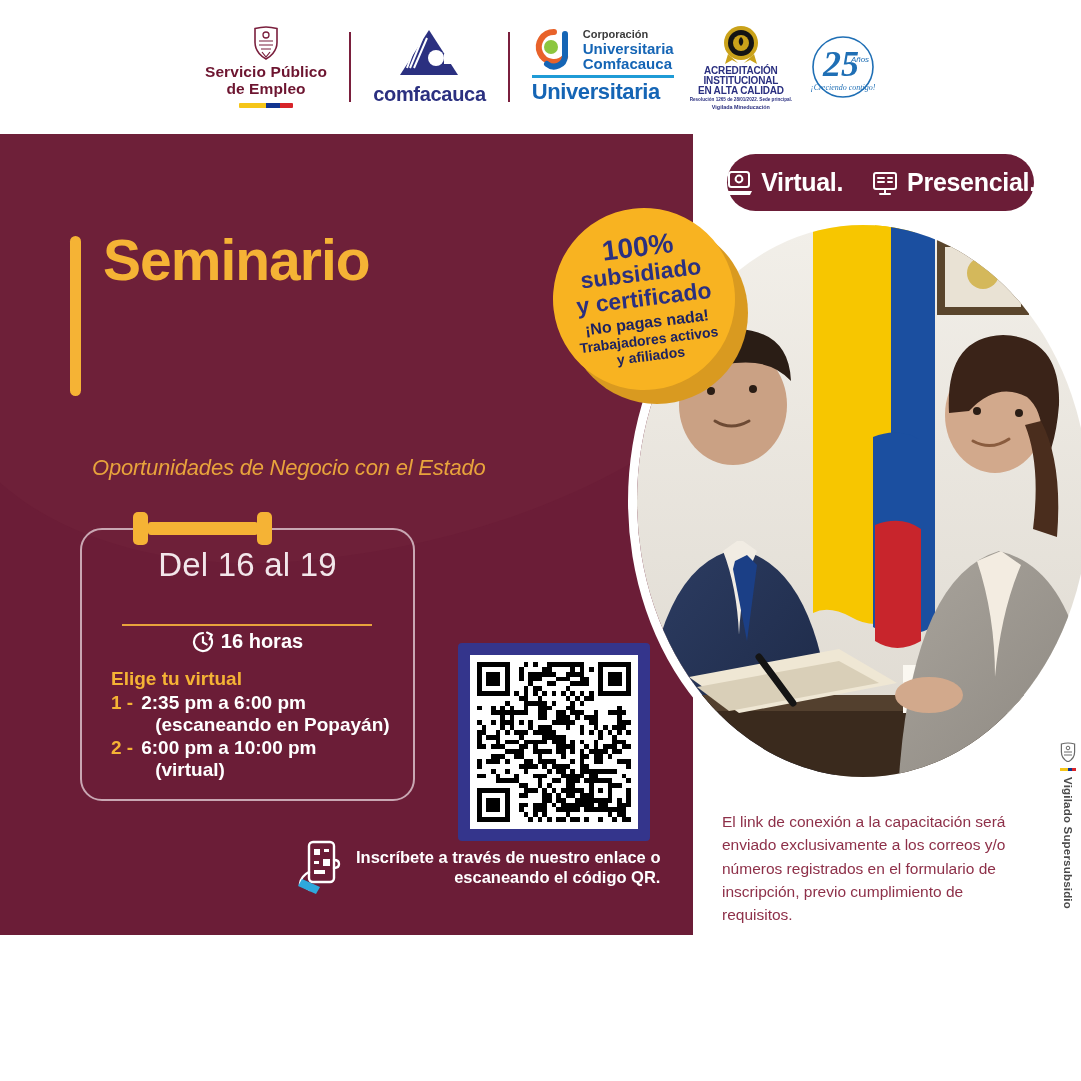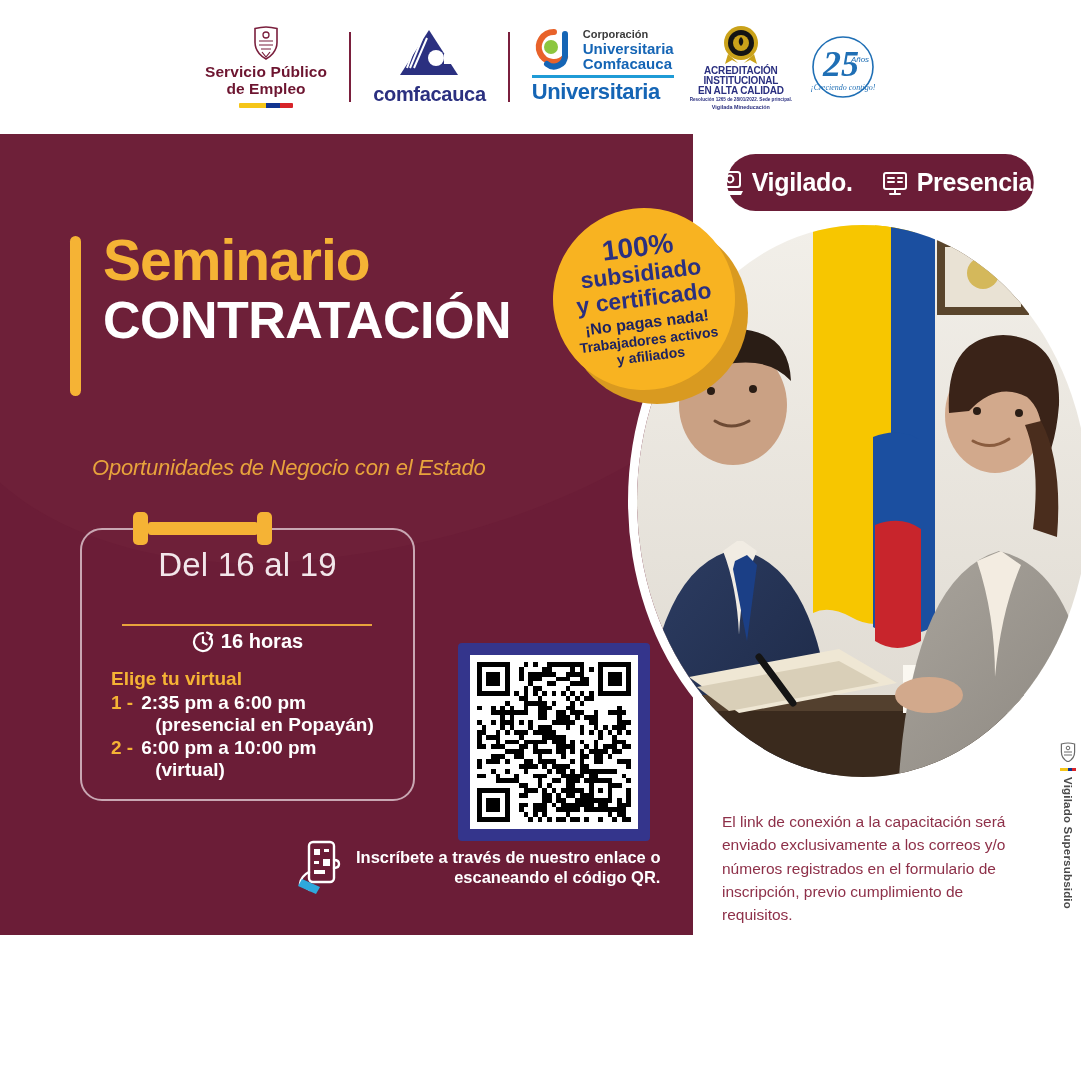--- a/index.html
+++ b/index.html
@@ -263,21 +263,20 @@
   <div class="panel-white"></div>
 
   <div class="panel">
     <div class="swoosh"></div>
   </div>
 
   <div class="title-wrap">
     <div class="title-bar"></div>
     <div>
       <div class="t-sem">Seminario</div>
-      <div class="t-main">CONTRATACIÓN</div>
     </div>
   </div>
   <div class="subtitle">Oportunidades de Negocio con el Estado</div>
 
   <div class="photo-ring">
     <div class="photo">
       <svg width="452" height="552" viewBox="0 0 452 552" preserveAspectRatio="xMidYMid slice">
         <defs>
           <linearGradient id="wallg" x1="0" y1="0" x2="0" y2="1">
             <stop offset="0" stop-color="#f2efe9"></stop>
@@ -336,21 +335,21 @@
     </div>
   </div>
 
   <div class="pill">
     <div class="seg">
       <svg width="28" height="26" viewBox="0 0 28 26">
         <rect x="4" y="2" width="20" height="15" rx="2.5" fill="none" stroke="#ffffff" stroke-width="2"></rect>
         <circle cx="14" cy="9" r="3.4" fill="none" stroke="#ffffff" stroke-width="2"></circle>
         <path d="M1 21h26l-2 4H3z" fill="#ffffff"></path>
       </svg>
-      <span>Vigilado.</span>
+      <span>Virtual.</span>
     </div>
     <div class="bar"></div>
     <div class="seg">
       <svg width="28" height="26" viewBox="0 0 28 26">
         <rect x="3" y="3" width="22" height="16" rx="2" fill="none" stroke="#ffffff" stroke-width="2"></rect>
         <path d="M7 8h6M7 12h6M17 8h4M17 12h4" stroke="#ffffff" stroke-width="2" stroke-linecap="round"></path>
         <path d="M14 19v5M9 24h10" stroke="#ffffff" stroke-width="2" stroke-linecap="round"></path>
       </svg>
       <span>Presencial.</span>
     </div>
@@ -383,21 +382,21 @@
       <path d="M11 6v5.4l3.6 2" fill="none" stroke="#ffffff" stroke-width="2.2" stroke-linecap="round"></path>
     </svg>
     <span>16 horas</span>
   </div>
   <div class="dt-choose">Elige tu virtual</div>
 
   <div class="opt o1">
     <span class="num">1 -</span>
     <span class="lines">
       <span>2:35 pm a 6:00 pm</span>
-      <span class="l2">(presencial en Popayán)</span>
+      <span class="l2">(escaneando en Popayán)</span>
     </span>
   </div>
   <div class="opt o2">
     <span class="num">2 -</span>
     <span class="lines">
       <span>6:00 pm a 10:00 pm</span>
       <span class="l2">(virtual)</span>
     </span>
   </div>
 

